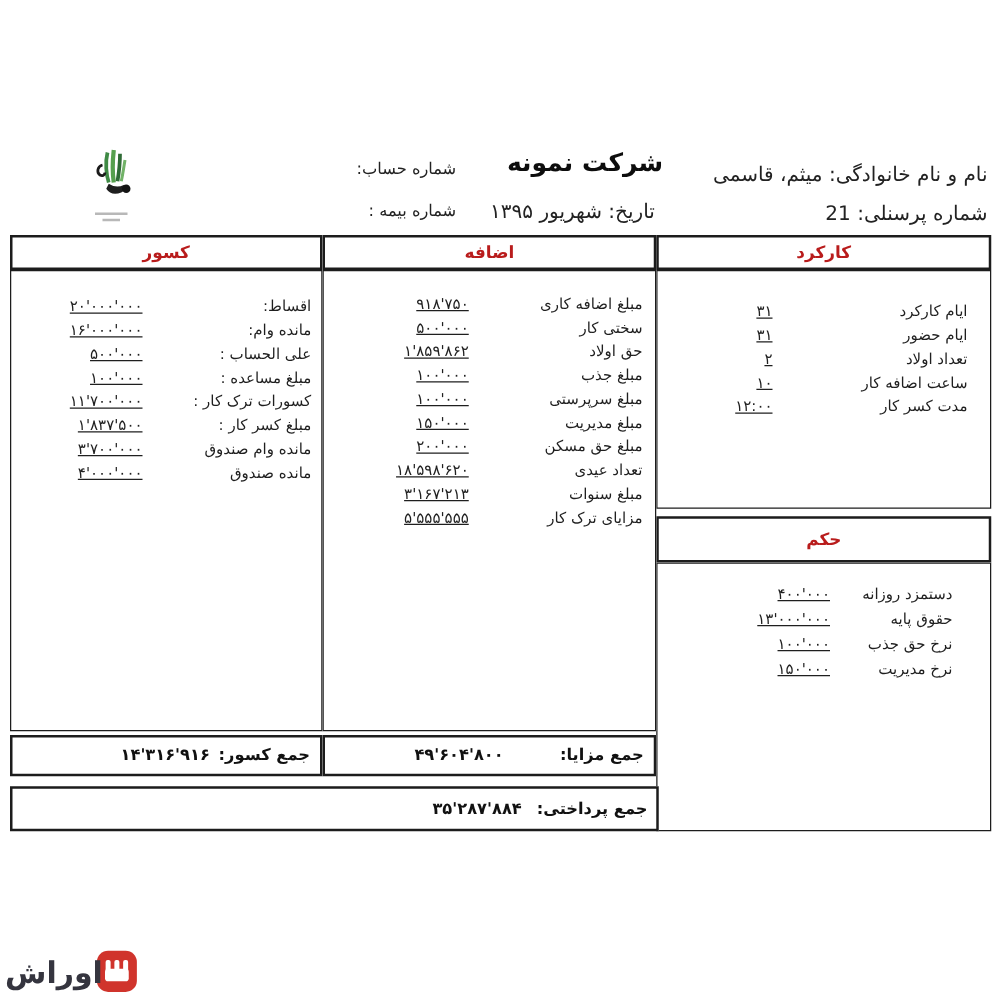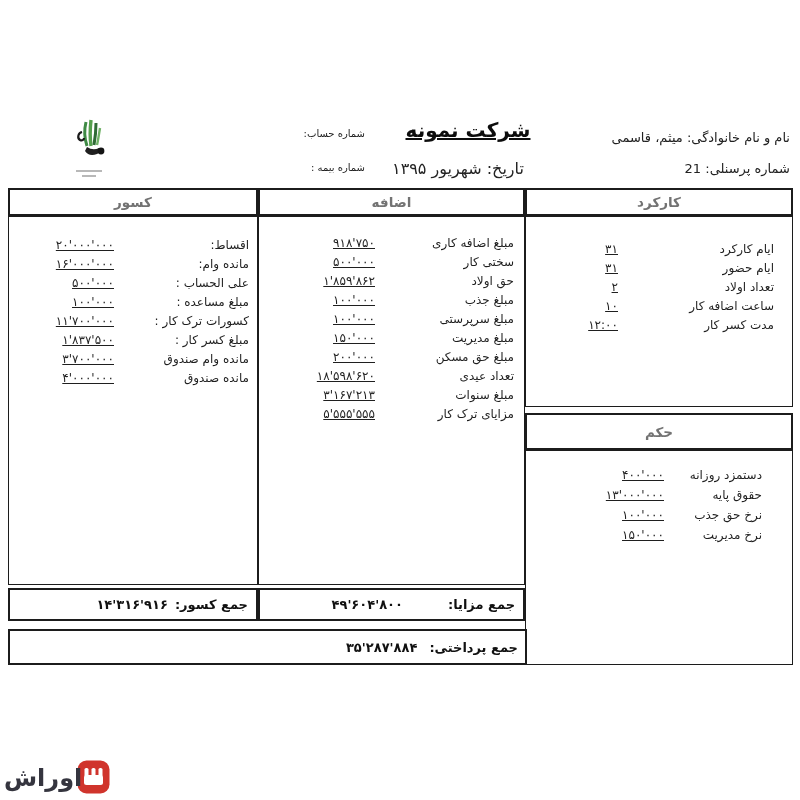--- a/index.html
+++ b/index.html
@@ -8,45 +8,45 @@
     background:#ffffff;color:#222;
     font-family:"DejaVu Sans", sans-serif;
   }
   .abs{position:absolute;}
   .cell{
     position:absolute;background:#fff;box-sizing:border-box;
     border:1.5px solid #1c1c1c;
   }
   .thick{border-width:2px;}
   .colhdr{display:flex;align-items:center;justify-content:center;
-    font-weight:bold;font-size:13.5px;color:#737373;}
+    font-weight:bold;font-size:13.5px;color:#b91c1c;}
   .rows{box-sizing:border-box;}
   .r{display:flex;justify-content:space-between;align-items:center;
      height:19px;font-size:12px;color:#1f1f1f;}
   .r .lbl{white-space:nowrap;}
   .r .val{direction:ltr;unicode-bidi:isolate;text-align:right;display:inline-block;text-decoration:underline;}
   .num{direction:ltr;unicode-bidi:isolate;display:inline-block;}
   .totalcell{display:flex;align-items:center;font-weight:bold;font-size:13px;color:#111;}
   .hdrtext{white-space:nowrap;}
   
   .body-kosoor{padding:18px 8px 0 0;}   .body-kosoor .val{width:105px;}
   .body-mazaya{padding:16px 10px 0 0;}  .body-mazaya .val{width:116px;}
   .body-karkard{padding:22px 18px 0 0;} .body-karkard .val{width:92px;}
   .body-hokm{padding:14px 30px 0 0;}    .body-hokm .val{width:138px;}
   .body-hokm .r{height:20px;}
   
   .t-kosoor{padding-right:8px;}   .t-kosoor .num{margin-right:7px;}
   .t-mazaya{padding-right:8px;}   .t-mazaya .num{margin-right:45px;}
   .t-pard{padding-right:7px;}     .t-pard .num{margin-right:12px;}
   
-  .hl{position:absolute;font-size:13px;white-space:nowrap;}
+  .hl{position:absolute;font-size:16px;white-space:nowrap;}
   .center-line{position:absolute;text-align:center;white-space:nowrap;}
-  .company{font-weight:bold;font-size:20px;letter-spacing:1px;color:#0d0d0d;text-decoration:underline;}
+  .company{font-weight:bold;font-size:20px;letter-spacing:1px;color:#0d0d0d;}
   .date{font-size:16px;}
-  .small-label{font-size:10px;}
+  .small-label{font-size:13px;}
   
   .scrib{position:absolute;height:2px;background:#9a9a9a;opacity:.7;}
   
   .brand-text{position:absolute;font-size:24px;font-weight:bold;color:#35353f;
     letter-spacing:0px;}
 </style>
 </head>
 <body>
 
 <div class="hl" style="top:130px;right:10px;">نام و نام خانوادگی: میثم، قاسمی</div>

